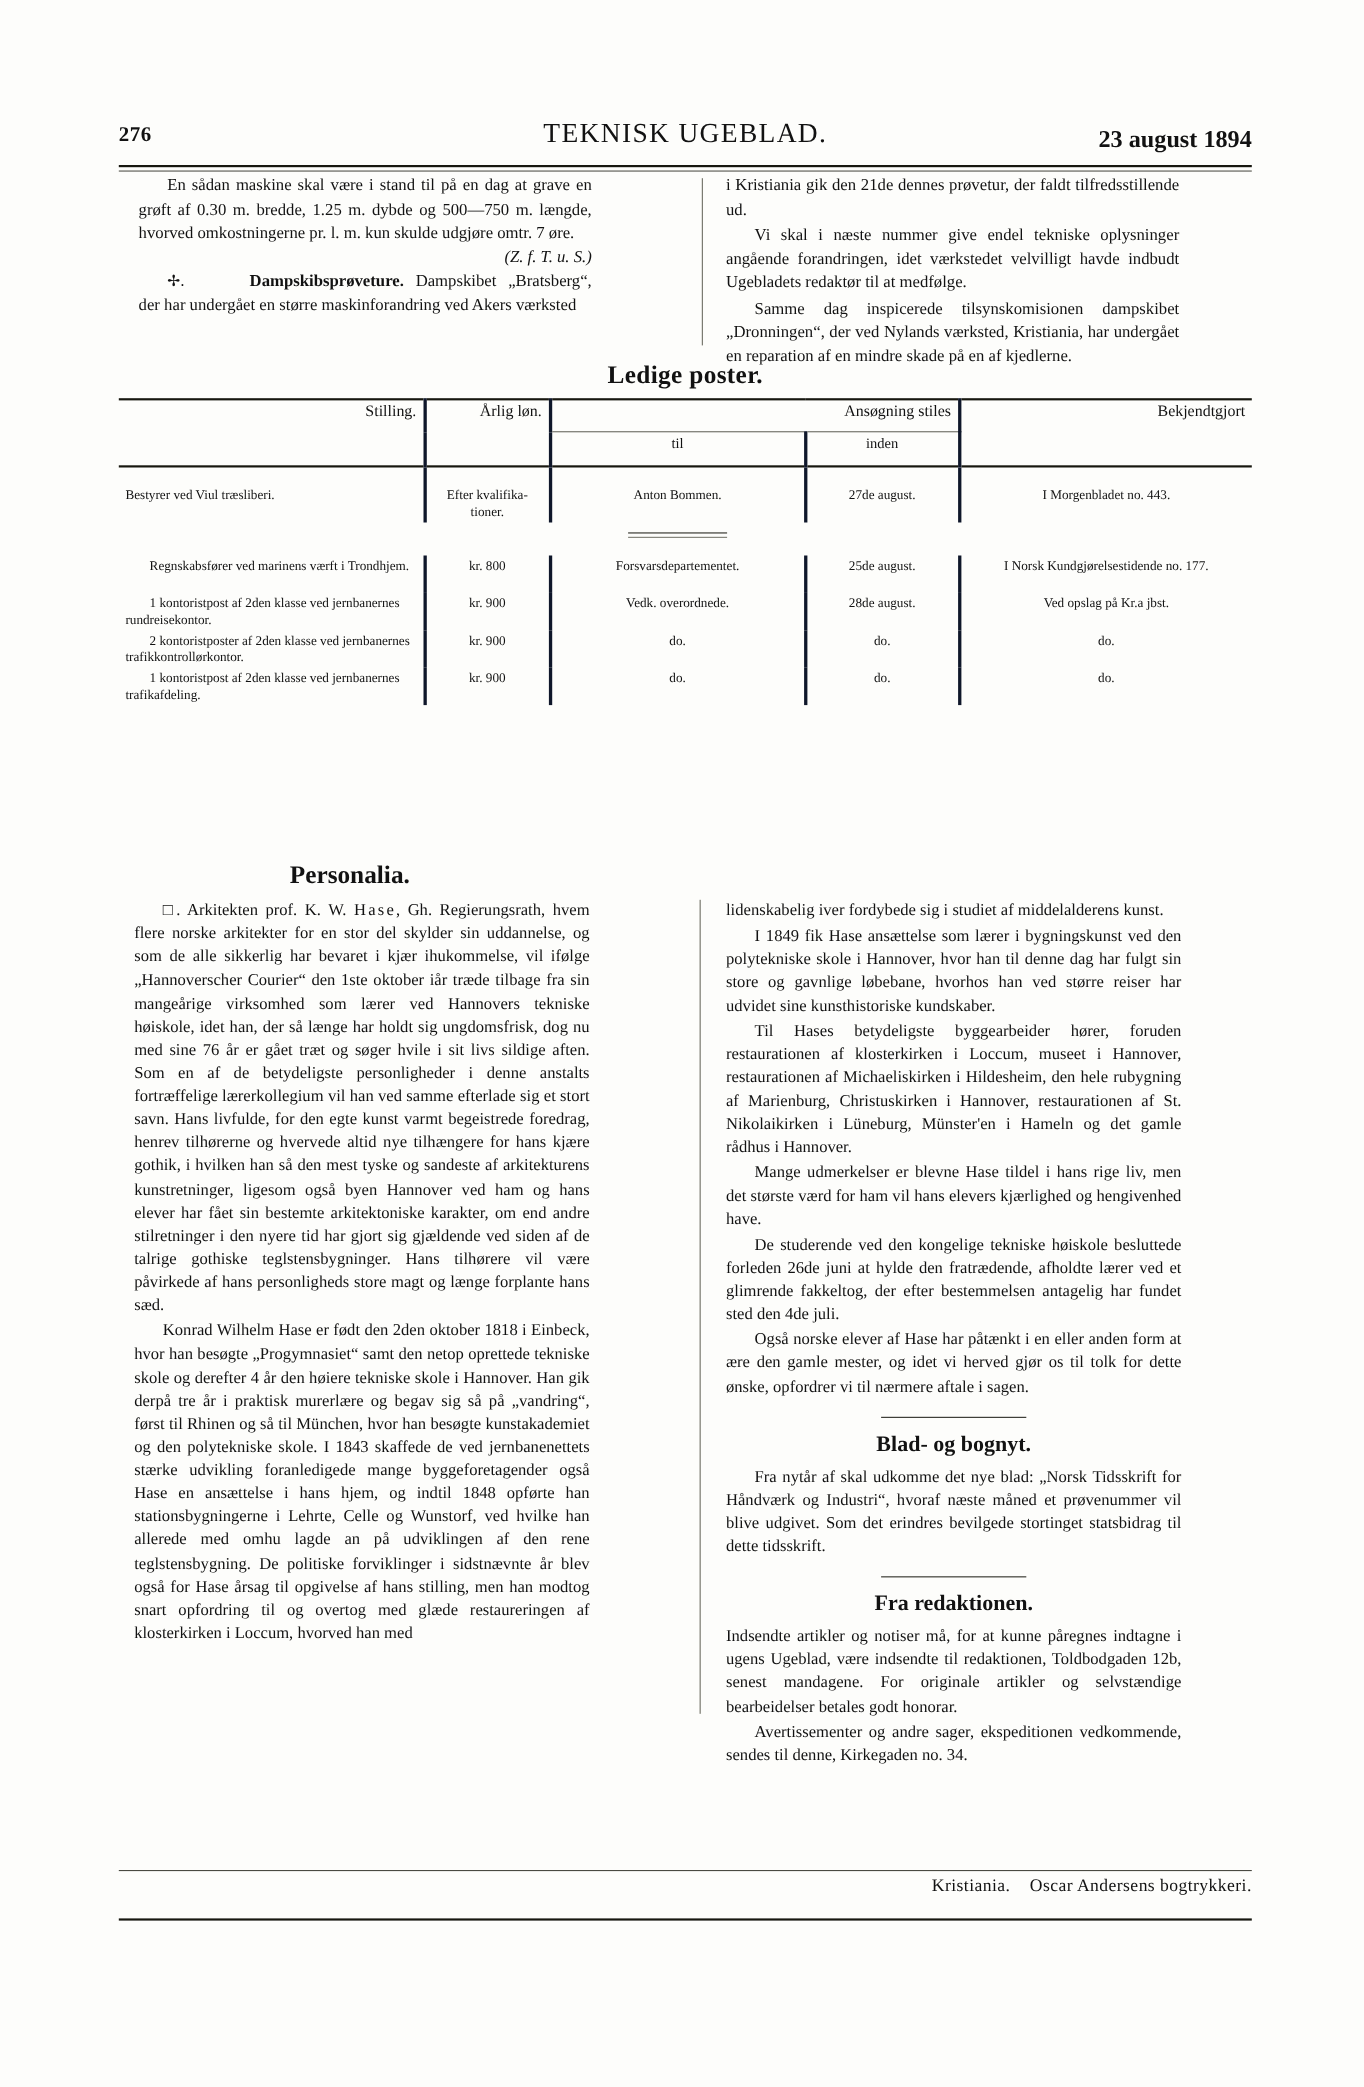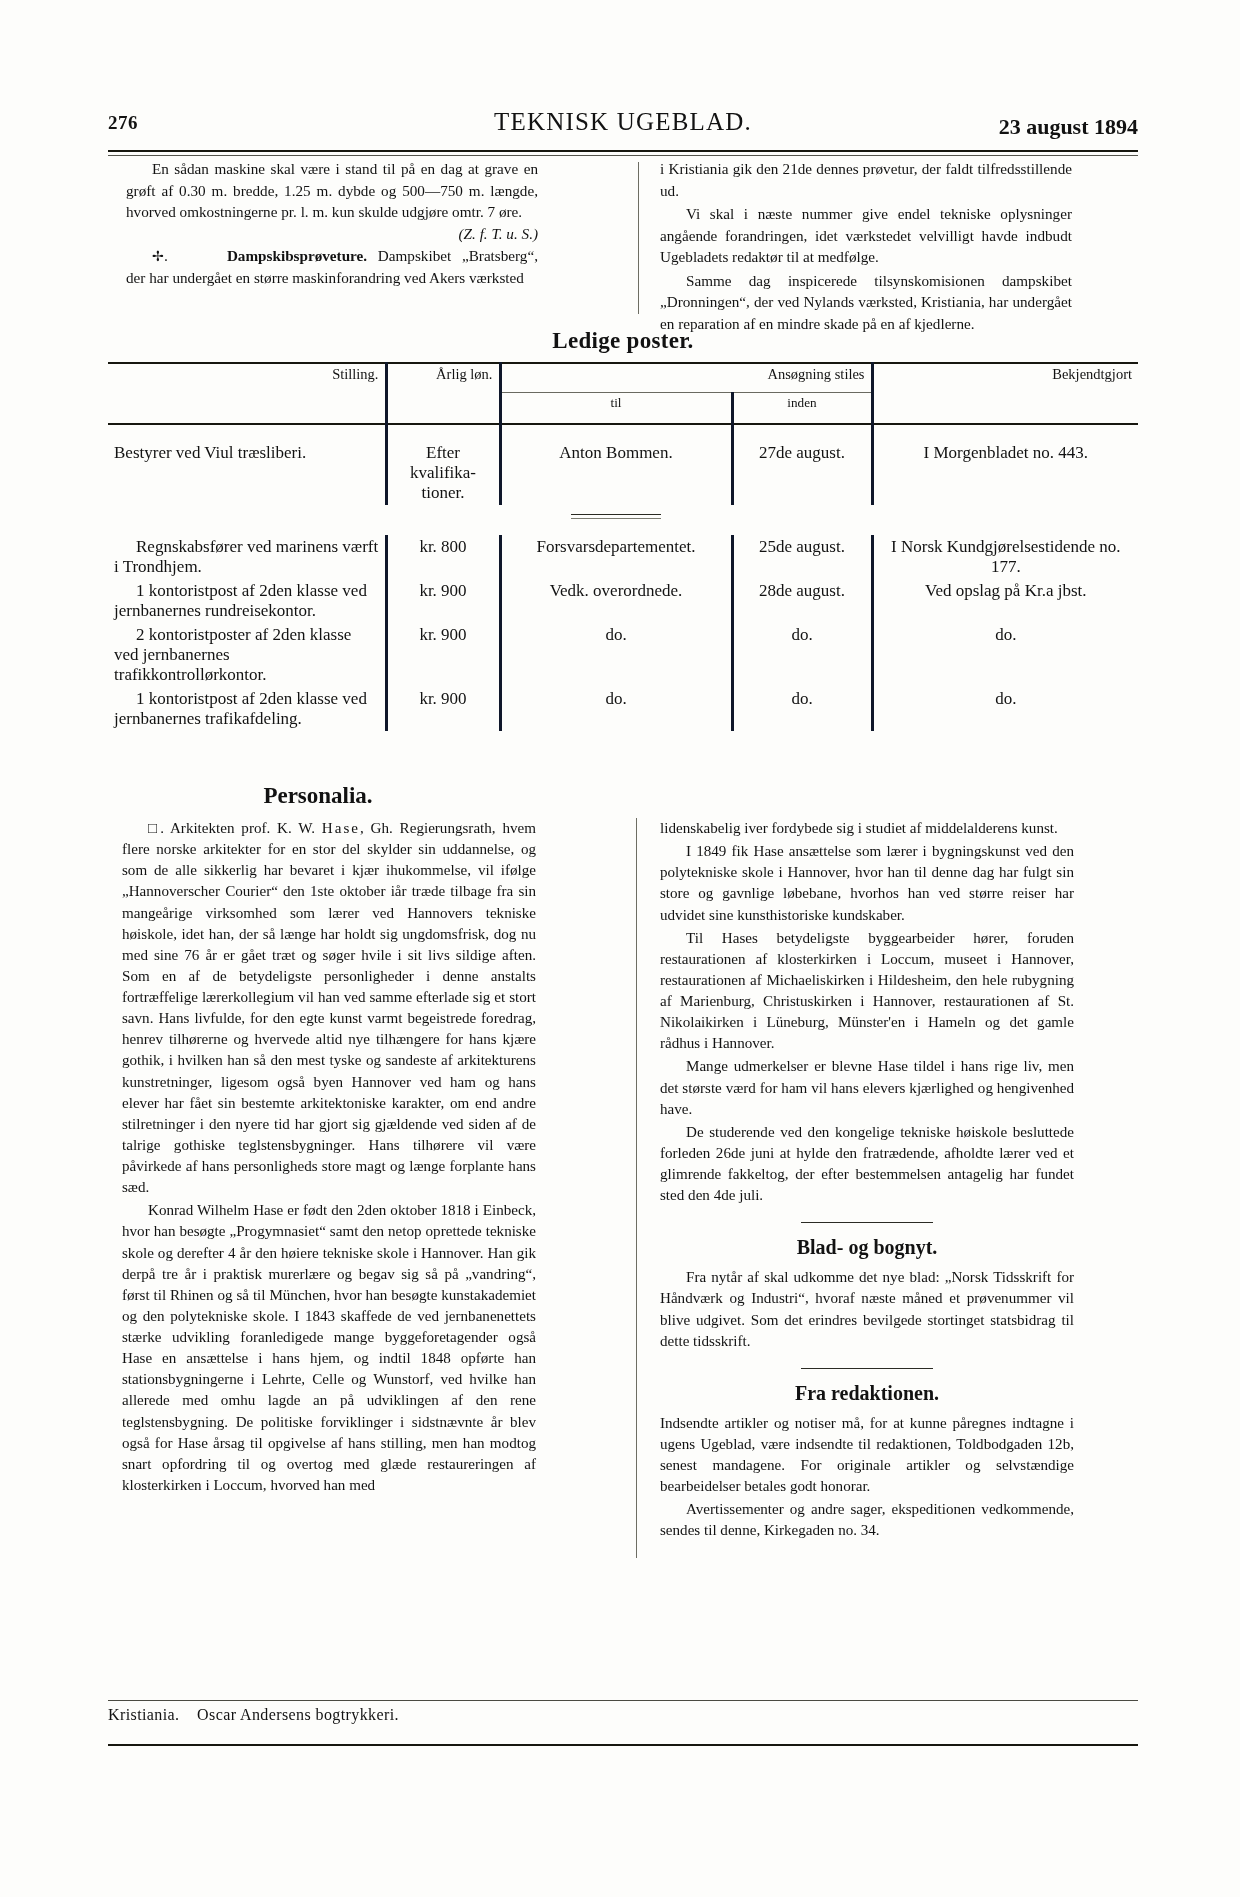--- a/index.html
+++ b/index.html
@@ -133,21 +133,21 @@
     vertical-align: middle;
     height: 52px;
     font-size: 14.5px;
   }
   .tb-thick-top { border-top: 2.6px solid #17170f; }
   .vline-l { border-left: 3px solid #0f172a; }
   .cell-c { text-align: center; }
   .cell-l { text-align: left; }
   .sub-hdr { border-top: 1px solid #6a6a60; }
   .grp-gap td { height: 26px; border: none; }
-  .row-body td { height: 30px; font-size: 17px; }
+  .row-body td { height: 30px; font-size: 12px; }
   .mini-rule {
     width: 90px;
     height: 3px;
     border-top: 1.6px solid #2a2a22;
     border-bottom: 1px solid #7a7a70;
     margin: 7px auto;
   }
 
   
   .body-cols { position: absolute; left: 108px; top: 818px; width: 1030px; height: 740px; }
@@ -183,21 +183,21 @@
     left: 108px;
     top: 1700px;
     width: 1030px;
     border-top: 1px solid #4a4a42;
   }
   .colophon {
     position: absolute;
     left: 108px;
     top: 1706px;
     width: 1030px;
-    text-align: left;
+    text-align: right;
     font-size: 16px;
     letter-spacing: .4px;
   }
   .footer-rule-bottom {
     position: absolute;
     left: 108px;
     top: 1744px;
     width: 1030px;
     border-top: 2.4px solid #17170f;
   }
@@ -324,20 +324,21 @@
       </p>
       <p class="para">Konrad Wilhelm Hase er født den 2den oktober 1818 i Einbeck, hvor han besøgte „Progymnasiet“ samt den netop oprettede tekniske skole og derefter 4 år den høiere tekniske skole i Hannover. Han gik derpå tre år i praktisk murerlære og begav sig så på „vandring“, først til Rhinen og så til München, hvor han besøgte kunstakademiet og den polytekniske skole. I 1843 skaffede de ved jernbanenettets stærke udvikling foranledigede mange byggeforetagender også Hase en ansættelse i hans hjem, og indtil 1848 opførte han stationsbygningerne i Lehrte, Celle og Wunstorf, ved hvilke han allerede med omhu lagde an på udviklingen af den rene teglstensbygning. De politiske forviklinger i sidstnævnte år blev også for Hase årsag til opgivelse af hans stilling, men han modtog snart opfordring til og overtog med glæde restaureringen af klosterkirken i Loccum, hvorved han med</p>
     </div>
 
     <div class="bcol right">
       <p class="para noind">lidenskabelig iver fordybede sig i studiet af middelalderens kunst.</p>
       <p class="para">I 1849 fik Hase ansættelse som lærer i bygningskunst ved den polytekniske skole i Hannover, hvor han til denne dag har fulgt sin store og gavnlige løbebane, hvorhos han ved større reiser har udvidet sine kunsthistoriske kundskaber.</p>
       <p class="para">Til Hases betydeligste byggearbeider hører, foruden restaurationen af klosterkirken i Loccum, museet i Hannover, restaurationen af Michaeliskirken i Hildesheim, den hele rubygning af Marienburg, Christuskirken i Hannover, restaurationen af St. Nikolaikirken i Lüneburg, Münster'en i Hameln og det gamle rådhus i Hannover.</p>
       <p class="para">Mange udmerkelser er blevne Hase tildel i hans rige liv, men det største værd for ham vil hans elevers kjærlighed og hengivenhed have.</p>
       <p class="para">De studerende ved den kongelige tekniske høiskole besluttede forleden 26de juni at hylde den fratrædende, afholdte lærer ved et glimrende fakkeltog, der efter bestemmelsen antagelig har fundet sted den 4de juli.</p>
+      <p class="para">Også norske elever af Hase har påtænkt i en eller anden form at ære den gamle mester, og idet vi herved gjør os til tolk for dette ønske, opfordrer vi til nærmere aftale i sagen.</p>
 
       <div class="short-rule"></div>
       <div style="text-align:center;font-weight:bold;font-size:20px;margin-bottom:6px">Blad- og bognyt.</div>
       <p class="para">Fra nytår af skal udkomme det nye blad: „Norsk Tidsskrift for Håndværk og Industri“, hvoraf næste måned et prøvenummer vil blive udgivet. Som det erindres bevilgede stortinget statsbidrag til dette tidsskrift.</p>
 
       <div class="short-rule"></div>
       <div style="text-align:center;font-weight:bold;font-size:20px;margin-bottom:6px">Fra redaktionen.</div>
       <p class="para noind">Indsendte artikler og notiser må, for at kunne påregnes indtagne i ugens Ugeblad, være indsendte til redaktionen, Toldbodgaden 12b, senest mandagene. For originale artikler og selvstændige bearbeidelser betales godt honorar.</p>
       <p class="para">Avertissementer og andre sager, ekspeditionen vedkommende, sendes til denne, Kirkegaden no. 34.</p>
     </div>

